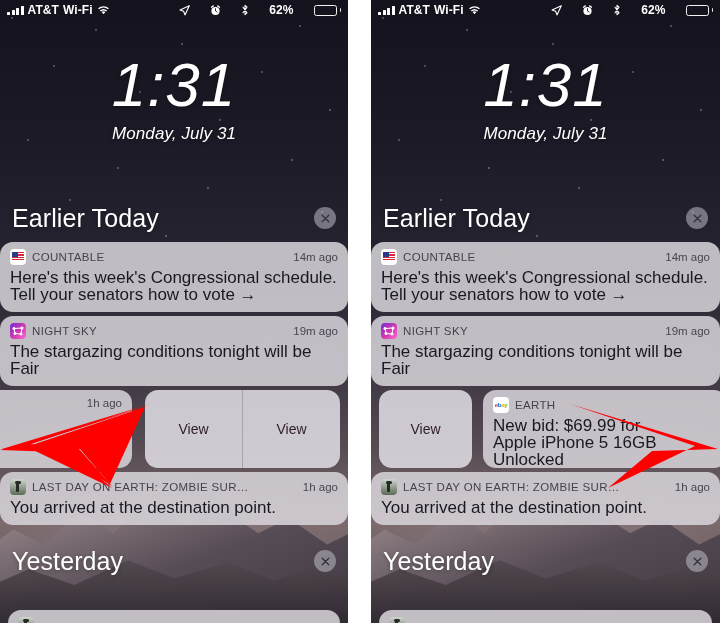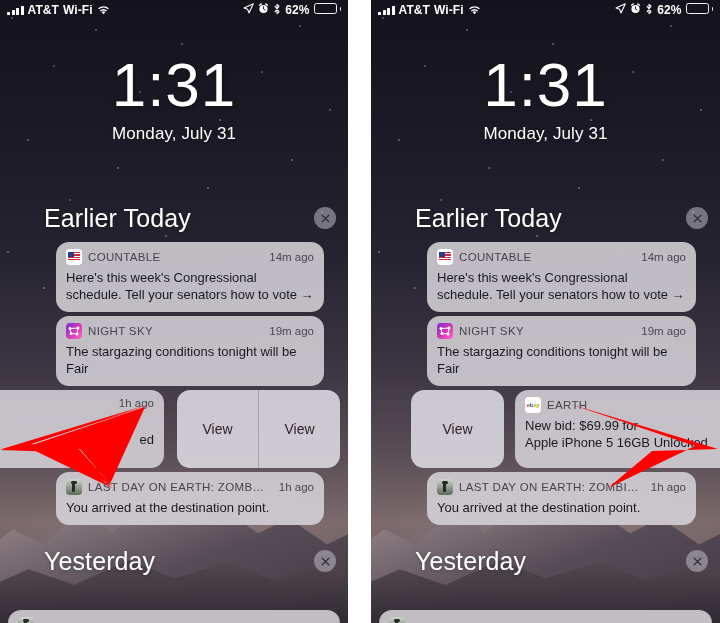--- a/index.html
+++ b/index.html
@@ -49,62 +49,62 @@
   .ridge2{position:absolute;left:-5%;right:-5%;bottom:0;height:18%;
           background:linear-gradient(180deg,#6d5f66,#2e2830);
           clip-path:polygon(0% 70%,12% 52%,24% 66%,38% 44%,50% 60%,64% 46%,76% 62%,88% 50%,100% 64%,100% 100%,0% 100%);
           opacity:.9;}
 
   
   .statusbar{position:absolute;left:0;right:0;top:0;height:20px;display:flex;align-items:center;
              justify-content:space-between;padding:0 7px;color:#fff;font-size:12px;font-weight:600;
              letter-spacing:.1px;}
   .sb-left{display:flex;align-items:center;gap:4px;}
-  .sb-right{display:flex;align-items:flex-start;gap:4px;}
+  .sb-right{display:flex;align-items:center;gap:20px;}
   .bars{display:flex;align-items:flex-end;gap:1.5px;height:9px;}
   .bars i{display:block;width:3px;background:#fff;border-radius:.5px;}
   .bars i:nth-child(1){height:3px;}
   .bars i:nth-child(2){height:5px;}
   .bars i:nth-child(3){height:7px;}
   .bars i:nth-child(4){height:9px;}
   .carrier{font-size:12px;}
   .wifi svg,.loc svg,.alarm svg,.bt svg{display:block;}
   .batt{display:flex;align-items:center;gap:2px;}
   .batt-pct{font-size:12px;}
   .batt-shell{width:23px;height:11px;border:1px solid rgba(255,255,255,.95);border-radius:2.5px;
               padding:1px;box-sizing:border-box;position:relative;}
   .batt-fill{height:100%;background:#fff;border-radius:1px;}
   .batt-cap{width:1.5px;height:4px;background:rgba(255,255,255,.9);border-radius:0 1px 1px 0;margin-left:1px;}
 
   
-  .clock{position:absolute;left:0;right:0;top:52px;text-align:center;color:#fff;}
+  .clock{position:absolute;left:0;right:0;top:52px;text-align:center;color:#fff;font-style:italic;}
   .clock .time{font-size:62px;font-weight:200;line-height:66px;letter-spacing:1px;
                text-shadow:0 1px 5px rgba(0,0,0,.35);}
   .clock .date{font-size:17px;font-weight:400;margin-top:6px;letter-spacing:.1px;
                text-shadow:0 1px 4px rgba(0,0,0,.35);}
 
   
-  .notif-area{position:absolute;left:0;right:0;top:198px;bottom:0;padding-left:32px;}
+  .notif-area{position:absolute;left:0;right:0;top:198px;bottom:0;}
   .sec-head{display:flex;align-items:center;justify-content:space-between;
             padding:0 12px;height:40px;}
   .sec-title{color:#fff;font-size:25px;font-weight:300;letter-spacing:.1px;
              text-shadow:0 1px 4px rgba(0,0,0,.3);}
   .xbtn{width:22px;height:22px;border-radius:50%;background:rgba(190,188,196,.55);
         display:flex;align-items:center;justify-content:center;}
   .xbtn svg{display:block;}
 
-  .card{margin:4px 24px;border-radius:13px;background:rgba(216,213,219,.86);
+  .card{margin:4px 0;border-radius:13px;background:rgba(216,213,219,.86);
         backdrop-filter:blur(8px);padding:7px 10px 9px;box-sizing:border-box;}
   .card-top{display:flex;align-items:center;gap:6px;}
   .appicon{width:16px;height:16px;border-radius:4px;flex:0 0 auto;overflow:hidden;
            display:flex;align-items:center;justify-content:center;}
   .appname{font-size:11.5px;color:#47434b;letter-spacing:.35px;font-weight:400;
            white-space:nowrap;overflow:hidden;text-overflow:ellipsis;}
   .ago{margin-left:auto;font-size:11.5px;color:#4a4650;white-space:nowrap;padding-left:6px;}
-  .card-body{margin-top:4px;font-size:13px;line-height:17px;color:#1b1920;}
+  .card-body{margin-top:4px;font-size:17px;line-height:17px;color:#1b1920;}
 
   
   .swipe-row{position:relative;margin:4px 8px;height:78px;}
   .swipe-card{position:absolute;top:0;height:78px;border-radius:13px;
               background:rgba(216,213,219,.86);backdrop-filter:blur(8px);
               padding:7px 10px;box-sizing:border-box;overflow:hidden;}
   .actions{position:absolute;top:0;height:78px;border-radius:13px;
            background:rgba(223,220,226,.88);backdrop-filter:blur(8px);display:flex;}
   .act{flex:1;display:flex;align-items:center;justify-content:center;
        font-size:14px;color:#30202a;}

